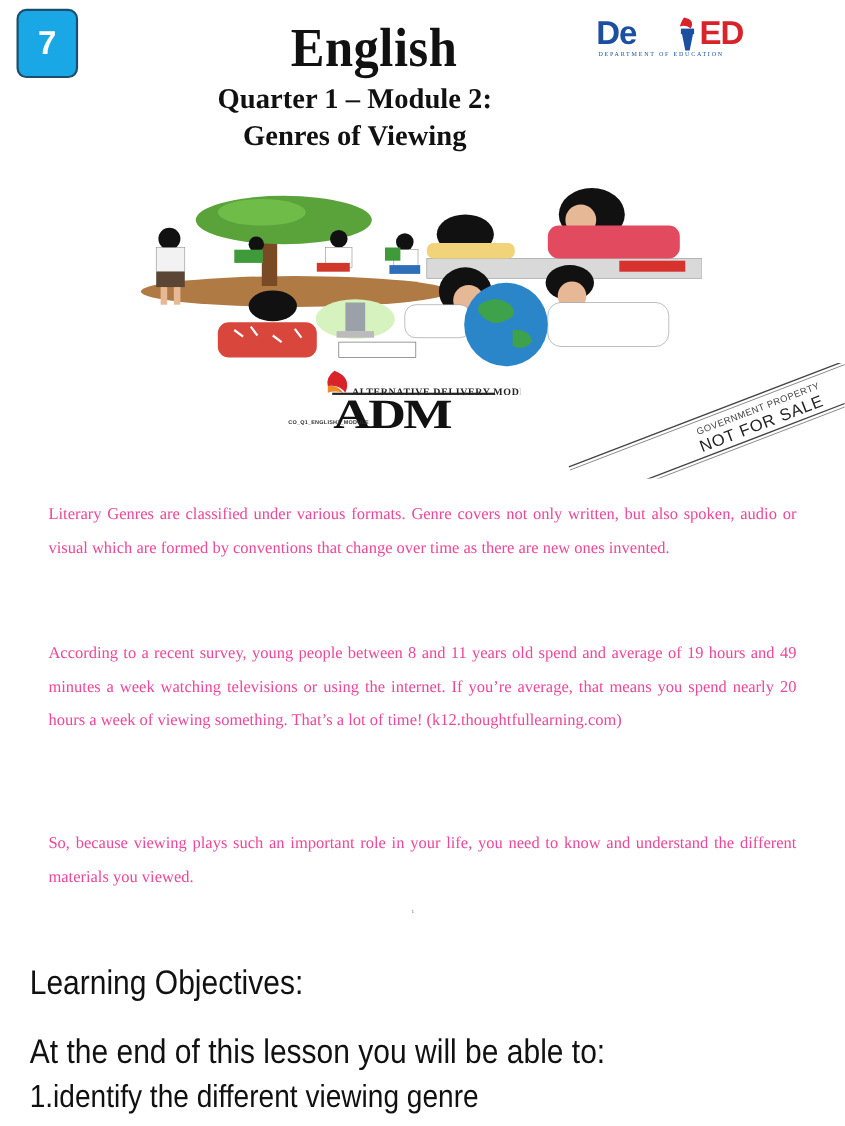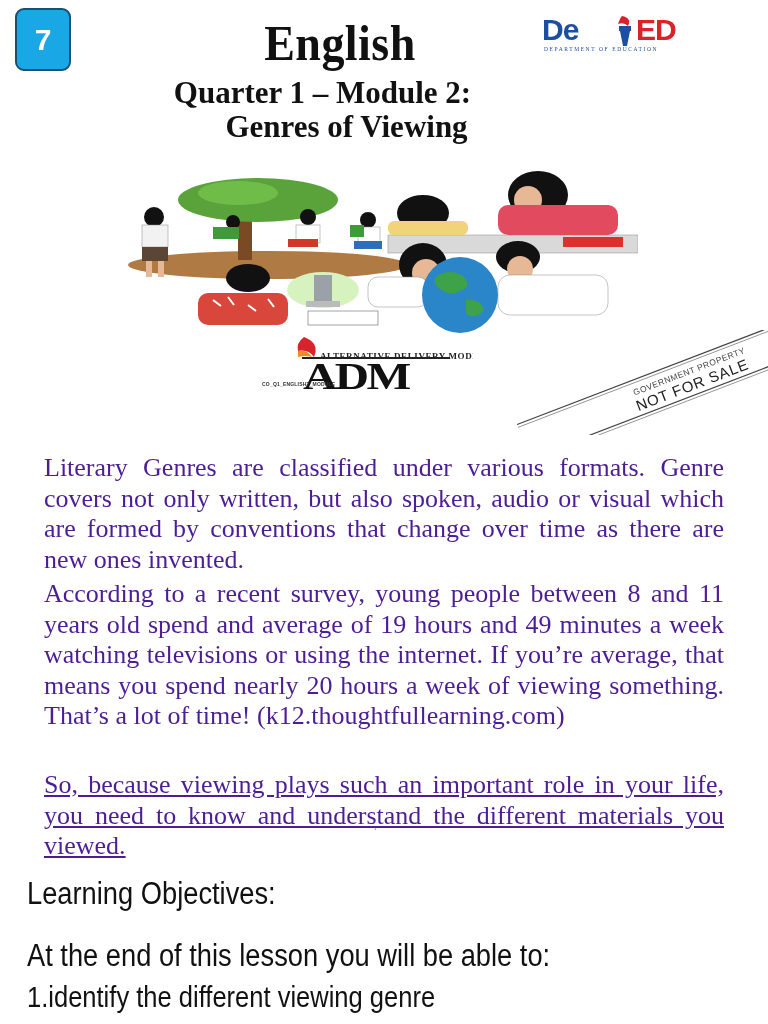--- a/index.html
+++ b/index.html
@@ -13,45 +13,45 @@
     color: #fff; font-family: "Liberation Sans", sans-serif; font-weight: bold; font-size: 30px;
   }
 
   .title {
     position: absolute; left: 0; width: 680px; top: 14px; text-align: center;
     font-family: "Liberation Serif", serif; font-weight: bold; font-size: 50px; letter-spacing: 0.5px;
     transform: scaleX(0.92);
   }
   .subtitle {
     position: absolute; left: 0; width: 645px; text-align: center;
-    font-family: "Liberation Serif", serif; font-weight: bold; font-size: 31px;
+    font-family: "Liberation Serif", serif; font-weight: bold; font-size: 26px;
   }
   .subtitle.s1 { top: 75px; }
-  .subtitle.s2 { top: 109px; margin-left: 24px; }
+  .subtitle.s2 { top: 109px; }
 
   .deped-logo { position: absolute; left: 540px; top: 12px; width: 190px; height: 42px; }
 
   .illustration { position: absolute; left: 118px; top: 165px; width: 520px; height: 175px; }
 
   .adm-logo { position: absolute; left: 258px; top: 335px; width: 215px; height: 60px; }
   .adm-code {
     position: absolute; left: 262px; top: 381px; font-family: "Liberation Sans", sans-serif;
     font-size: 5px; font-weight: bold; color: #333; letter-spacing: 0.2px;
   }
 
   .not-for-sale { position: absolute; left: 510px; top: 330px; width: 258px; height: 105px; }
 
   .body-para {
     position: absolute; left: 44px; width: 680px;
-    font-family: "Liberation Serif", serif; font-size: 26px; line-height: 30.5px;
-    text-align: justify; color: #4c1d95;
+    font-family: "Liberation Serif", serif; font-size: 15px; line-height: 30.5px;
+    text-align: justify; color: #ec4899;
   }
   .p1 { top: 453px; }
   .p2 { top: 579px; }
-  .p3 { top: 770px; text-decoration: underline; }
+  .p3 { top: 752px; }
 
   .tiny-mark { position: absolute; left: 374px; top: 826px; font-size: 4px; color: #555; }
 
   .objectives-heading {
     position: absolute; left: 27px; top: 876px;
     font-family: "Liberation Sans", sans-serif; font-size: 31px; color: #111;
     transform: scaleX(0.88); transform-origin: left;
   }
   .objectives-intro {
     position: absolute; left: 27px; top: 938px;

